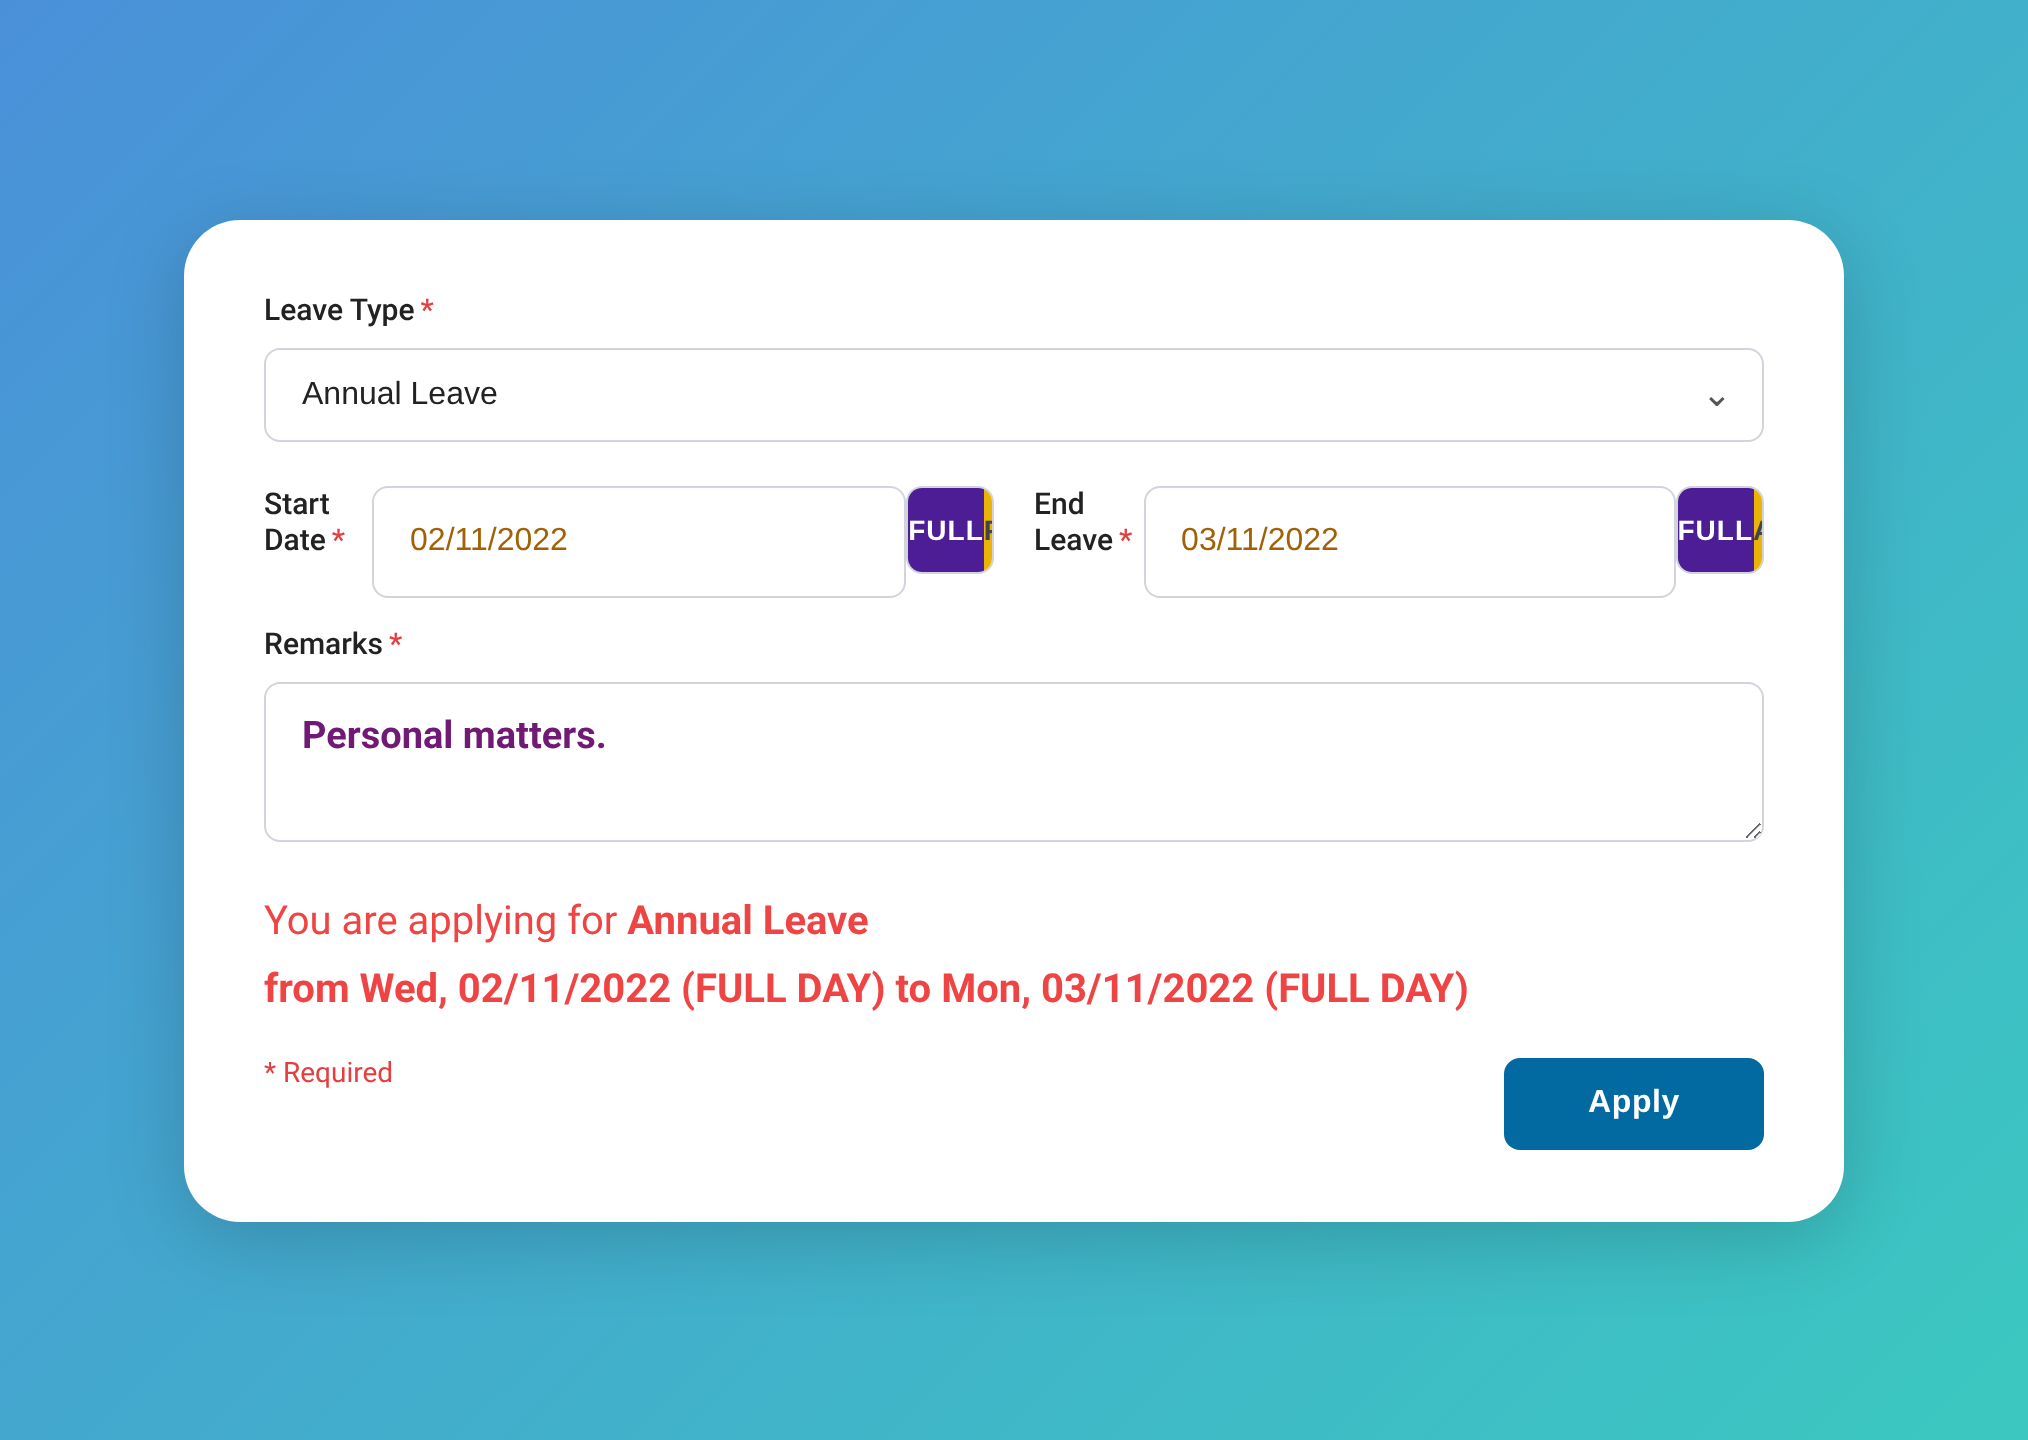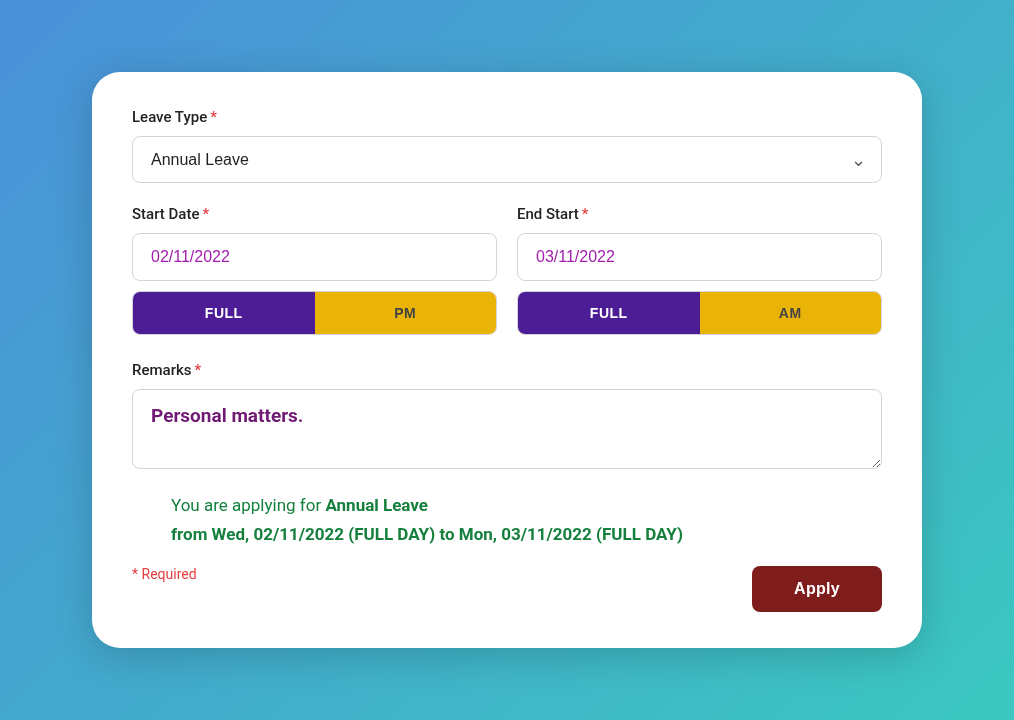--- a/index.html
+++ b/index.html
@@ -65,21 +65,21 @@
       color: #555;
       font-size: 18px;
     }
 
     .date-input {
       width: 100%;
       border: 1.5px solid #d1d5db;
       border-radius: 8px;
       padding: 14px 18px;
       font-size: 16px;
-      color: #a21caf;
+      color: #a16207;
       outline: none;
       margin-bottom: 10px;
     }
 
     .toggle-row {
       display: flex;
       gap: 0;
       border: 1.5px solid #d1d5db;
       border-radius: 8px;
       overflow: hidden;
@@ -109,21 +109,21 @@
 
     .date-section {
       display: flex;
       gap: 20px;
       margin-bottom: 4px;
     }
 
     .date-block {
       flex: 1;
       display: flex;
-      flex-direction: column;
+      flex-direction: row;
     }
 
     .remarks-section {
       margin-bottom: 18px;
     }
 
     .remarks-textarea {
       width: 100%;
       border: 1.5px solid #d1d5db;
       border-radius: 8px;
@@ -132,43 +132,42 @@
       color: #701a75;
       min-height: 80px;
       resize: vertical;
       outline: none;
       font-family: inherit;
       font-weight: bold;
     }
 
     .summary-section {
       margin-bottom: 18px;
-      font-size: 17px;
-      color: #15803d;
+      font-size: 20px;
+      color: #ef4444;
       line-height: 1.7;
-      margin-left: 39px;
     }
 
     .summary-section .bold {
       font-weight: 700;
     }
 
     .footer-row {
       display: flex;
       align-items: flex-start;
       justify-content: space-between;
     }
 
     .required-note {
       font-size: 14px;
       color: #e53e3e;
     }
 
     .apply-btn {
-      background: #7f1d1d;
+      background: #0369a1;
       color: #fff;
       border: none;
       border-radius: 8px;
       padding: 14px 42px;
       font-size: 16px;
       font-weight: 600;
       cursor: pointer;
       letter-spacing: 0.3px;
     }
   </style>
@@ -198,21 +197,21 @@
       </div>
       <input class="date-input" type="text" value="02/11/2022" style="">
       <div class="toggle-row">
         <button class="toggle-btn active">FULL</button>
         <button class="toggle-btn inactive">PM</button>
       </div>
     </div>
 
     <div class="date-block">
       <div class="field-label">
-        <span>End Start</span><span class="required-star">*</span>
+        <span>End Leave</span><span class="required-star">*</span>
       </div>
       <input class="date-input" type="text" value="03/11/2022" style="">
       <div class="toggle-row">
         <button class="toggle-btn active">FULL</button>
         <button class="toggle-btn inactive">AM</button>
       </div>
     </div>
   </div>
 
   <div class="remarks-section">

